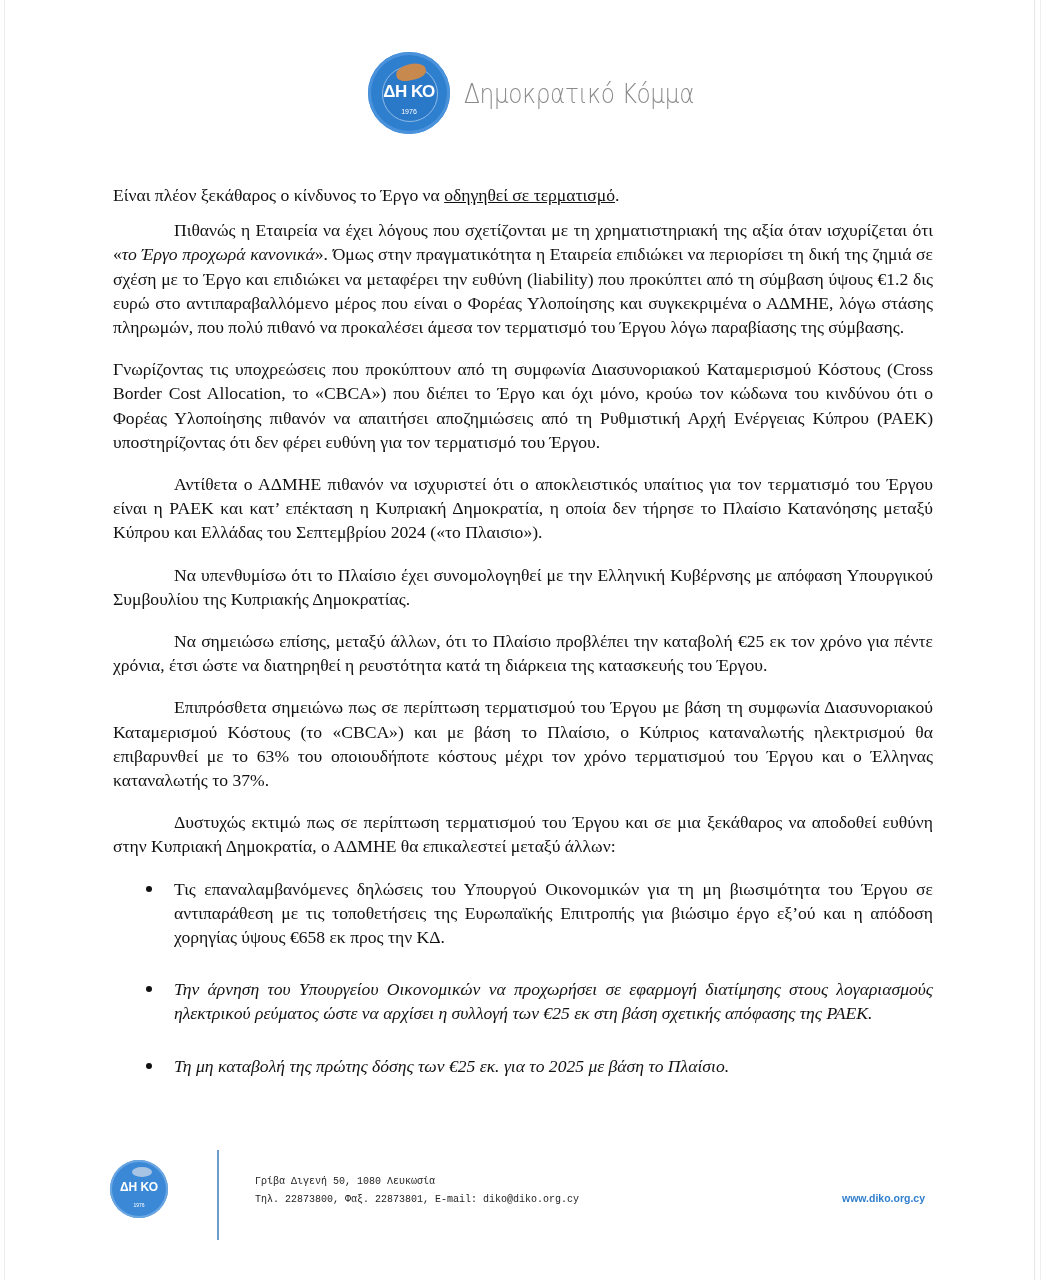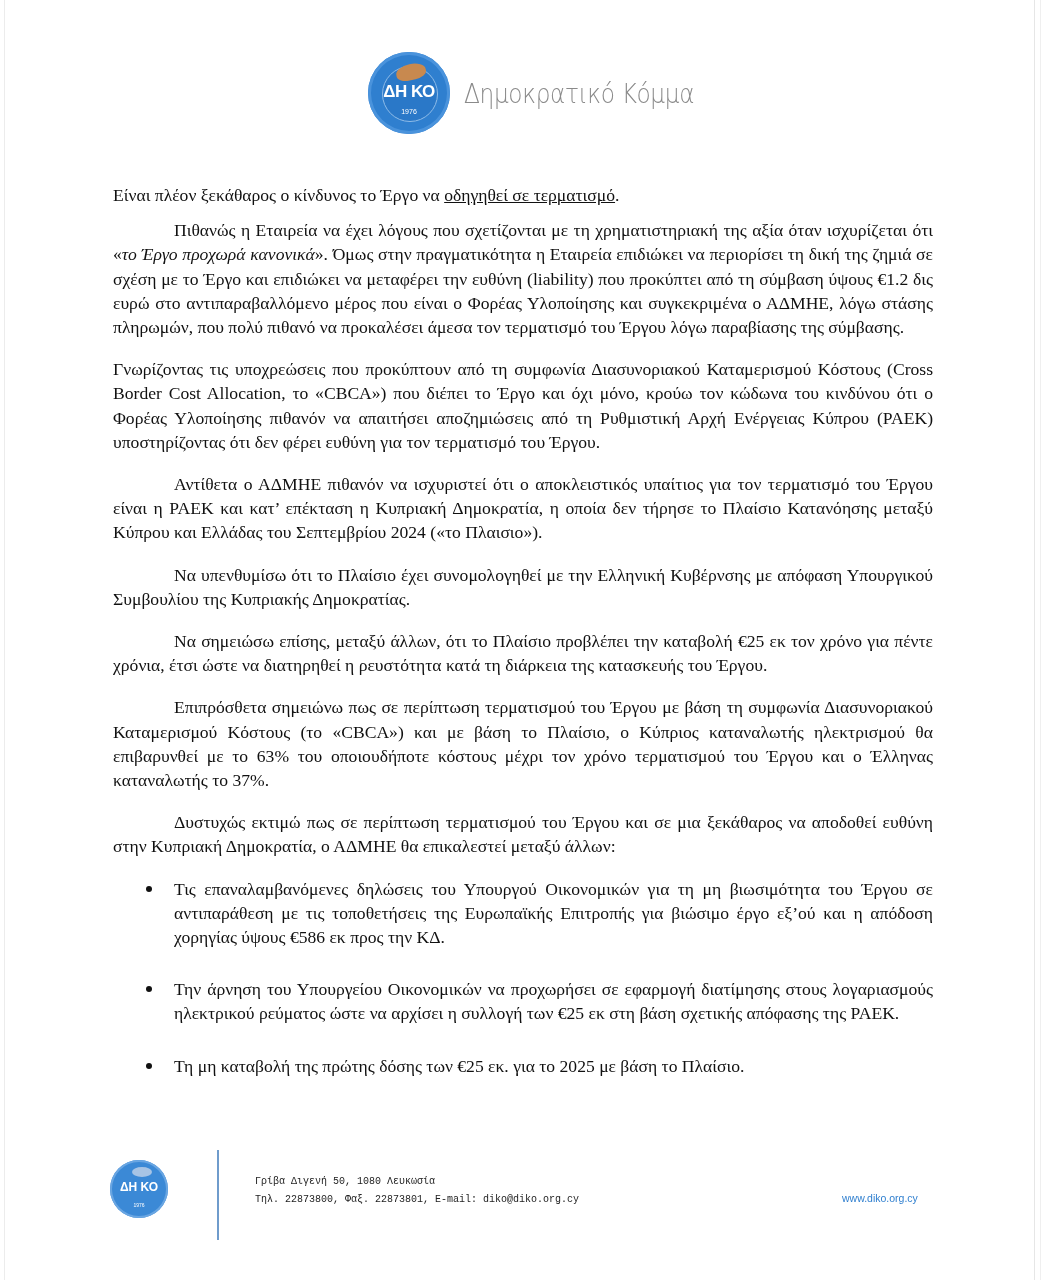--- a/index.html
+++ b/index.html
@@ -27,35 +27,35 @@
 
   .content { position: absolute; top: 183px; left: 113px; width: 820px; font-size: 17.6px; line-height: 24.2px; }
   .title { font-weight: normal; margin: 0 0 11px 0; }
   .title u { text-decoration: underline; }
   p { margin: 0; text-align: justify; }
   .para { margin-bottom: 18px; }
   .indent { text-indent: 61px; }
   .gap-big { }
   ul.bullets { list-style: none; padding: 0; margin: 0; }
   ul.bullets li { position: relative; padding-left: 35px; margin-left: 0; text-align: justify; }
-  ul.bullets li + li { margin-top: 18px; }
+  ul.bullets li + li { margin-top: 18px; font-style: italic; }
   ul.bullets li .dot { position: absolute; left: 33px; top: 9px; width: 6px; height: 6px; border-radius: 50%; background: #111; }
   ul.bullets li .txt { display: block; padding-left: 26px; }
 
   .footer { position: absolute; top: 1150px; left: 0; width: 1049px; height: 110px; }
   .footer .flogo { position: absolute; left: 110px; top: 10px; width: 58px; height: 58px; border-radius: 50%; background: #3b89d6;
     box-shadow: inset 0 0 0 2px #6aa6e2; }
   .footer .flogo .letters { position: absolute; left: 0; right: 0; top: 20px; text-align: center; color: #fff;
     font-family: "Liberation Sans", sans-serif; font-weight: bold; font-size: 12px; }
   .footer .flogo .flame { position: absolute; left: 22px; top: 7px; width: 20px; height: 10px; border-radius: 50%; background: #a7c4e5; }
   .footer .flogo .year { position: absolute; left: 0; right: 0; top: 42px; text-align: center; color: #fff; font-size: 5px;
     font-family: "Liberation Sans", sans-serif; }
   .footer .vline { position: absolute; left: 217px; top: 0; width: 2px; height: 90px; background: #6f9ccc; }
   .footer .addr { position: absolute; left: 255px; top: 23px; font-family: Liberation Mono, monospace; font-size: 10px; color: #222; line-height: 18px; }
-  .footer .web { position: absolute; left: 842px; top: 42px; font-family: "Liberation Sans", sans-serif; font-size: 10.5px; font-weight: normal; color: #2f7fcf; }
+  .footer .web { position: absolute; left: 842px; top: 42px; font-family: "Liberation Sans", sans-serif; font-size: 10.5px; font-weight: bold; color: #2f7fcf; }
 </style>
 </head>
 <body>
 
 <div class="page-edge-left"></div>
 <div class="page-edge"></div>
 <div class="page-edge2"></div>
 
 <div class="header">
   <div class="logo">
@@ -80,21 +80,21 @@
 
   <p class="para indent">Να σημειώσω επίσης, μεταξύ άλλων, ότι το Πλαίσιο προβλέπει την καταβολή €25 εκ τον χρόνο για πέντε χρόνια, έτσι ώστε να διατηρηθεί η ρευστότητα κατά τη διάρκεια της κατασκευής του Έργου.</p>
 
   <p class="para indent">Επιπρόσθετα σημειώνω πως σε περίπτωση τερματισμού του Έργου με βάση τη συμφωνία Διασυνοριακού Καταμερισμού Κόστους (το «CBCA») και με βάση το Πλαίσιο, ο Κύπριος καταναλωτής ηλεκτρισμού θα επιβαρυνθεί με το 63% του οποιουδήποτε κόστους μέχρι τον χρόνο τερματισμού του Έργου και ο Έλληνας καταναλωτής το 37%.</p>
 
   <p class="para indent">Δυστυχώς εκτιμώ πως σε περίπτωση τερματισμού του Έργου και σε μια ξεκάθαρος να αποδοθεί ευθύνη στην Κυπριακή Δημοκρατία, ο ΑΔΜΗΕ θα επικαλεστεί μεταξύ άλλων:</p>
 
   <ul class="bullets">
     <li>
       <span class="dot"></span>
-      <span class="txt">Τις επαναλαμβανόμενες δηλώσεις του Υπουργού Οικονομικών για τη μη βιωσιμότητα του Έργου σε αντιπαράθεση με τις τοποθετήσεις της Ευρωπαϊκής Επιτροπής για βιώσιμο έργο εξ’ού και η απόδοση χορηγίας ύψους €586 εκ προς την ΚΔ.</span>
+      <span class="txt">Τις επαναλαμβανόμενες δηλώσεις του Υπουργού Οικονομικών για τη μη βιωσιμότητα του Έργου σε αντιπαράθεση με τις τοποθετήσεις της Ευρωπαϊκής Επιτροπής για βιώσιμο έργο εξ’ού και η απόδοση χορηγίας ύψους €658 εκ προς την ΚΔ.</span>
     </li>
     <li style="margin-top:28px">
       <span class="dot"></span>
       <span class="txt">Την άρνηση του Υπουργείου Οικονομικών να προχωρήσει σε εφαρμογή διατίμησης στους λογαριασμούς ηλεκτρικού ρεύματος ώστε να αρχίσει η συλλογή των €25 εκ στη βάση σχετικής απόφασης της ΡΑΕΚ.</span>
     </li>
     <li style="margin-top:28px">
       <span class="dot"></span>
       <span class="txt">Τη μη καταβολή της πρώτης δόσης των €25 εκ. για το 2025 με βάση το Πλαίσιο.</span>
     </li>
   </ul>

